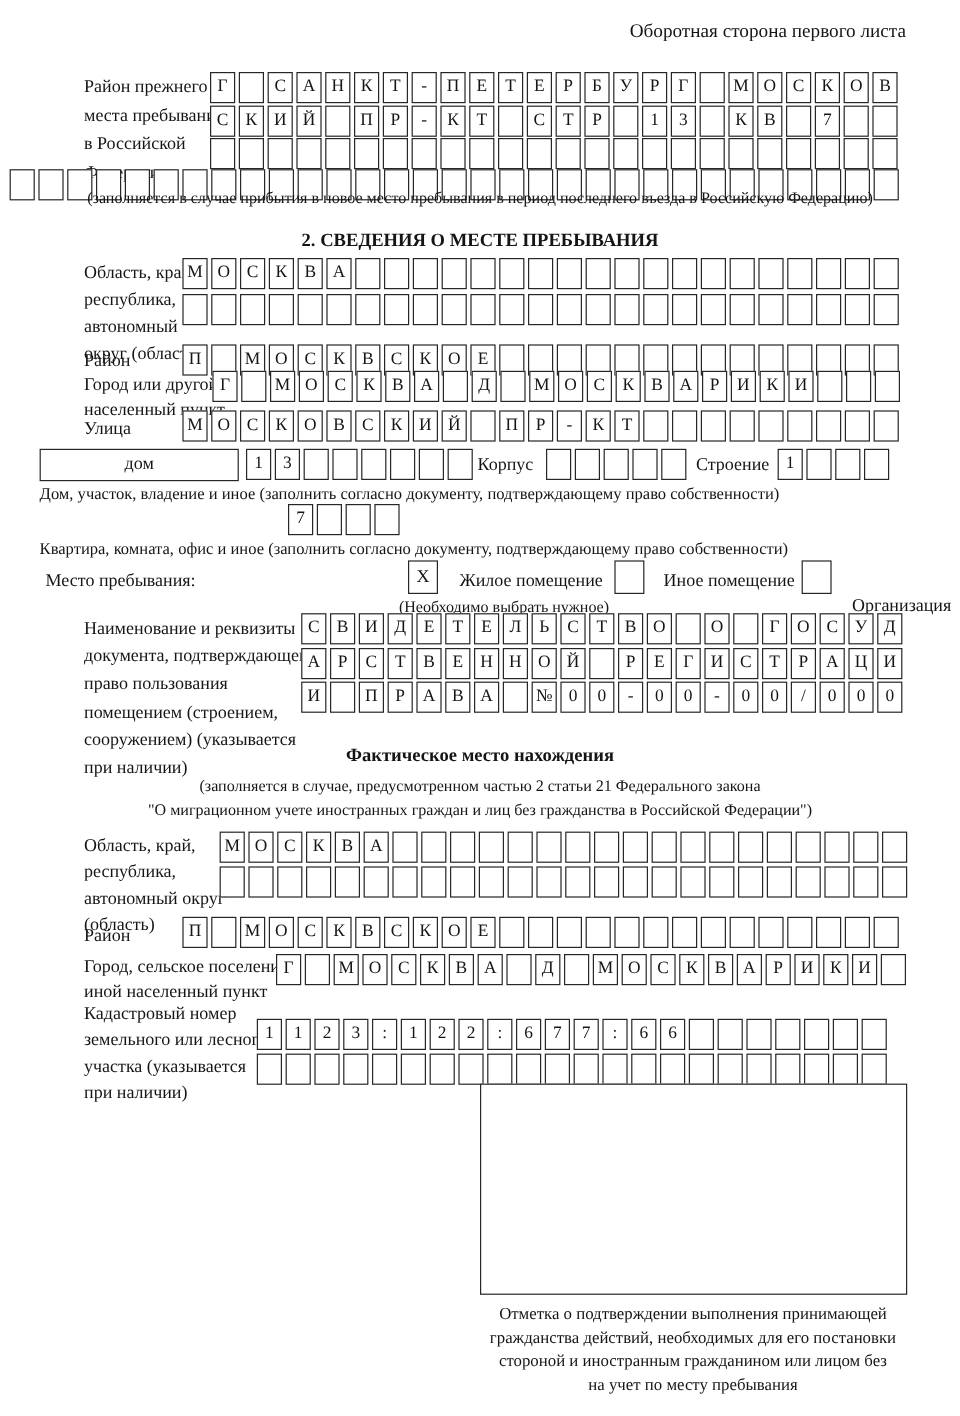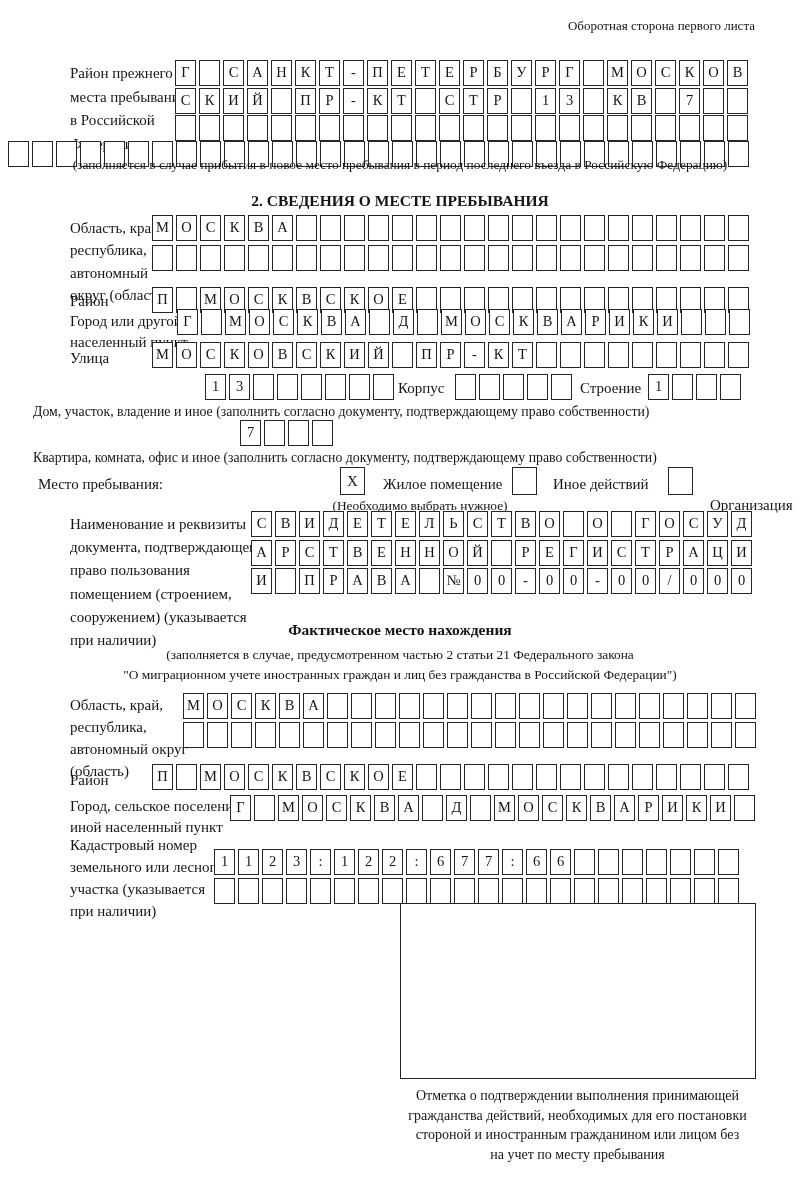--- a/index.html
+++ b/index.html
@@ -29,21 +29,21 @@
   .center{left:0;width:800px;text-align:center;}
   .bold{font-weight:bold;}
   .stampbox{box-sizing:border-box;border:1.8px solid #262626;background:#fff;}
   .stampnote{font-size:14px;line-height:19.5px;text-align:center;}
 </style>
 </head>
 <body>
 
 <div class="page">
 
-  <div class="abs" style="top:18px;left:455px;width:300px;text-align:right;font-size:13px;">Оборотная сторона первого листа</div>
+  <div class="abs" style="top:18px;left:455px;width:300px;text-align:right;font-size:16px;">Оборотная сторона первого листа</div>
 
   <div class="abs lbl" style="top:62px;left:70px;line-height:23.5px;">
     <div>Район прежнего</div>
     <div>места пребывания</div>
     <div>в Российской</div>
     <div>Федерации</div>
   </div>
   <div class="boxrow" style="top:60px;left:175px;">
       <div class="cell">Г</div>
       <div class="cell"></div>
@@ -302,20 +302,21 @@
       <div class="cell"></div>
       <div class="cell"></div>
       <div class="cell"></div>
       <div class="cell"></div>
       <div class="cell"></div>
       <div class="cell"></div>
       <div class="cell"></div>
       <div class="cell"></div>
     </div>
 
+  <div class="widefield abs" style="top:374px;left:33px;width:166px;height:27px;">дом</div>
   <div class="boxrow" style="top:374px;left:205px;">
       <div class="cell">1</div>
       <div class="cell">3</div>
       <div class="cell"></div>
       <div class="cell"></div>
       <div class="cell"></div>
       <div class="cell"></div>
       <div class="cell"></div>
       <div class="cell"></div>
     </div>
@@ -341,21 +342,21 @@
       <div class="cell"></div>
       <div class="cell"></div>
       <div class="cell"></div>
     </div>
   <div class="abs note" style="top:450px;left:33px;font-size:13.8px;">Квартира, комната, офис и иное (заполнить согласно документу, подтверждающему право собственности)</div>
 
   <div class="abs lbl" style="top:473px;left:38px;">Место пребывания:</div>
   <div class="chk abs" style="top:467px;left:340px;">X</div>
   <div class="abs lbl" style="top:473px;left:383px;">Жилое помещение</div>
   <div class="chk abs" style="top:467px;left:512px;"></div>
-  <div class="abs lbl" style="top:473px;left:553px;">Иное действий</div>
+  <div class="abs lbl" style="top:473px;left:553px;">Иное помещение</div>
   <div class="chk abs" style="top:467px;left:668px;"></div>
   <div class="abs lbl" style="top:473px;left:710px;margin-top:21px;">Организация</div>
   <div class="abs note" style="top:498px;left:240px;width:360px;text-align:center;">(Необходимо выбрать нужное)</div>
 
   <div class="abs lbl" style="top:513px;left:70px;line-height:23.2px;">
     <div>Наименование и реквизиты</div>
     <div>документа, подтверждающего</div>
     <div>право пользования</div>
     <div>помещением (строением,</div>
     <div>сооружением) (указывается</div>

